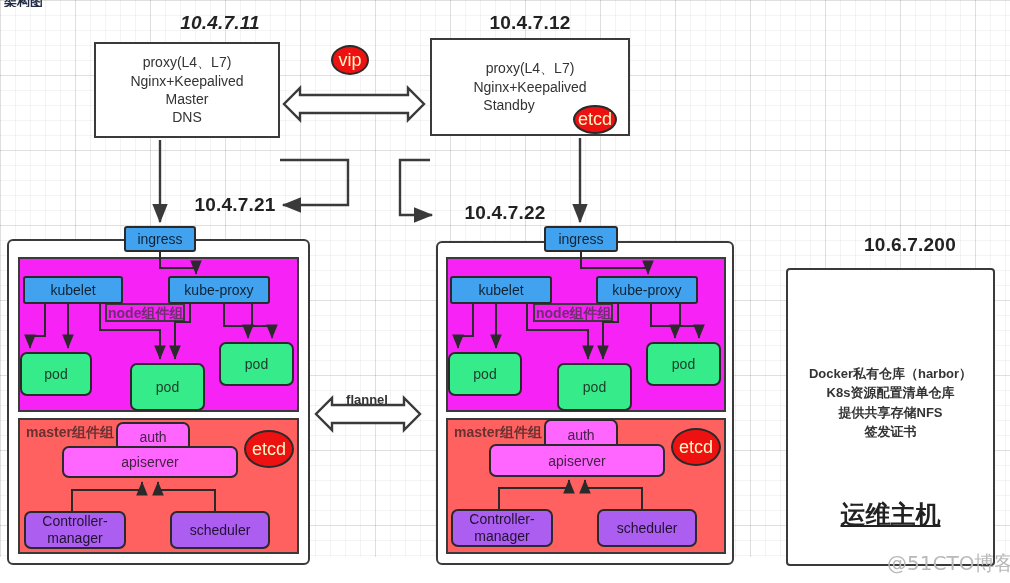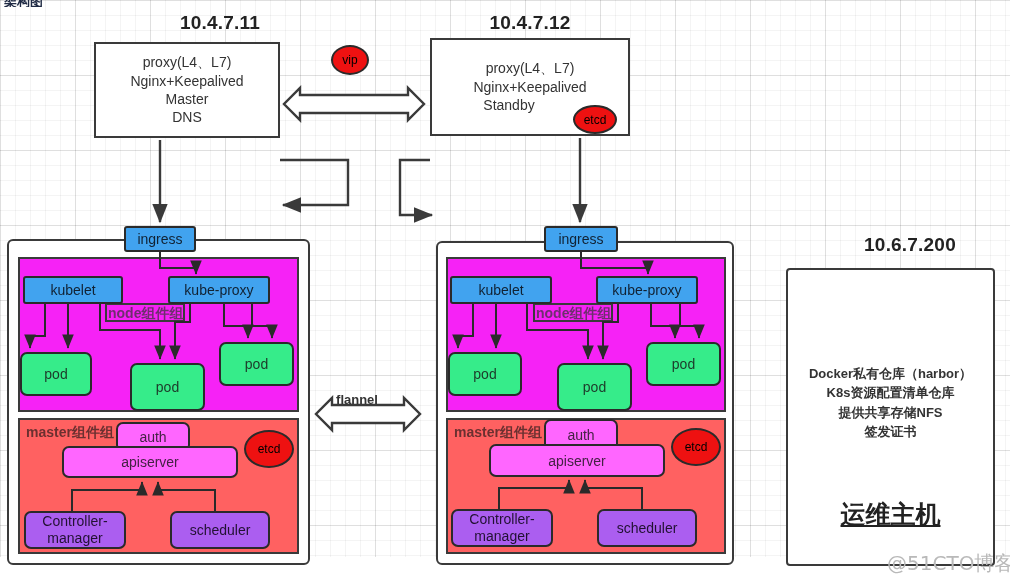--- a/index.html
+++ b/index.html
@@ -82,57 +82,59 @@
     color:#442244;font-size:14px;white-space:nowrap;
   }
   .purple-box{
     background:#ab5ef0;border:2px solid #2a2a2a;border-radius:7px;
     display:flex;align-items:center;justify-content:center;
     text-align:center;color:#221133;font-size:14px;line-height:1.2;
   }
   .red-oval{
     background:#ee1111;border:2px solid #2a2a2a;border-radius:50%;
     display:flex;align-items:center;justify-content:center;
-    color:#000000;font-size:12px;white-space:nowrap;
+    color:#fef9c3;font-size:18px;white-space:nowrap;
   }
   .ops-text{
     font-weight:bold;font-size:13px;color:#333;text-align:center;line-height:1.5;
     white-space:pre-line;
   }
   .ops-title{
     font-weight:bold;font-size:25px;color:#222;text-align:center;white-space:nowrap;
   }
   svg.ovl{position:absolute;left:0;top:0;width:1010px;height:583px;overflow:visible;pointer-events:none;}
 </style>
 </head>
 <body>
 
 <div id="canvas">
 
   <div class="abs cut-title" style="left:4px;top:-7px;width:70px;height:14px;">架构图</div>
 
-  <div class="abs iplabel" style="left:140px;top:12px;width:160px;">10.4.7.11</div>
+  <div class="abs iplabel" style="left:140px;top:12px;width:160px;font-style:italic;">10.4.7.11</div>
   <div class="abs iplabel" style="left:450px;top:12px;width:160px;">10.4.7.12</div>
 
   <div class="abs wbox" style="left:94px;top:42px;width:186px;height:96px;flex-direction:column;">
     <div>proxy(L4、L7)</div>
     <div>Nginx+Keepalived</div>
     <div>Master</div>
     <div>DNS</div>
   </div>
 
   <div class="abs red-oval" style="left:331px;top:45px;width:38px;height:30px;">vip</div>
 
   <div class="abs wbox" style="left:430px;top:38px;width:200px;height:98px;flex-direction:column;">
     <div>proxy(L4、L7)</div>
     <div>Nginx+Keepalived</div>
     <div style="margin-right:42px;">Standby</div>
   </div>
   <div class="abs red-oval" style="left:573px;top:105px;width:44px;height:29px;">etcd</div>
 
+  <div class="abs iplabel" style="left:170px;top:194px;width:130px;">10.4.7.21</div>
+  <div class="abs iplabel" style="left:440px;top:202px;width:130px;">10.4.7.22</div>
   <div class="abs iplabel" style="left:830px;top:234px;width:160px;">10.6.7.200</div>
 
   <div class="abs nodeframe" style="left:7px;top:239px;width:303px;height:326px;"></div>
 
   <div class="abs group-node" style="left:18px;top:257px;width:281px;height:155px;"></div>
   <div class="abs cap-outline" style="left:105px;top:303px;width:80px;height:19px;"></div>
   <div class="group-caption" style="left:108px;top:305px;">node组件组</div>
 
   <div class="abs blue-box" style="left:124px;top:226px;width:72px;height:26px;">ingress</div>
   <div class="abs blue-box" style="left:23px;top:276px;width:100px;height:28px;">kubelet</div>
@@ -184,21 +186,21 @@
 
   <div class="abs wbox rounded" style="left:786px;top:268px;width:209px;height:298px;flex-direction:column;justify-content:center;">
     <div class="ops-text" style="margin-top:60px;">Docker私有仓库（harbor）
 K8s资源配置清单仓库
 提供共享存储NFS
 签发证书</div>
     <div class="ops-title" style="margin-top:56px;text-decoration:underline;">运维主机</div>
   </div>
   <div class="abs watermark" style="left:887px;top:550px;">@51CTO博客</div>
 
-  <div class="abs flannel-label" style="left:312px;top:392px;width:90px;">flannel</div>
+  <div class="abs flannel-label" style="left:322px;top:392px;width:90px;">flannel</div>
 
   <svg class="ovl">
     <defs>
       <marker id="ah" markerWidth="9" markerHeight="9" refX="7.5" refY="3.2" orient="auto" markerUnits="strokeWidth">
         <path d="M0,0 L8,3.2 L0,6.4 z" fill="#3a3a3a"></path>
       </marker>
       <marker id="ahs" markerWidth="8" markerHeight="8" refX="6.8" refY="2.9" orient="auto" markerUnits="strokeWidth">
         <path d="M0,0 L7.2,2.9 L0,5.8 z" fill="#2a2a2a"></path>
       </marker>
     </defs>

